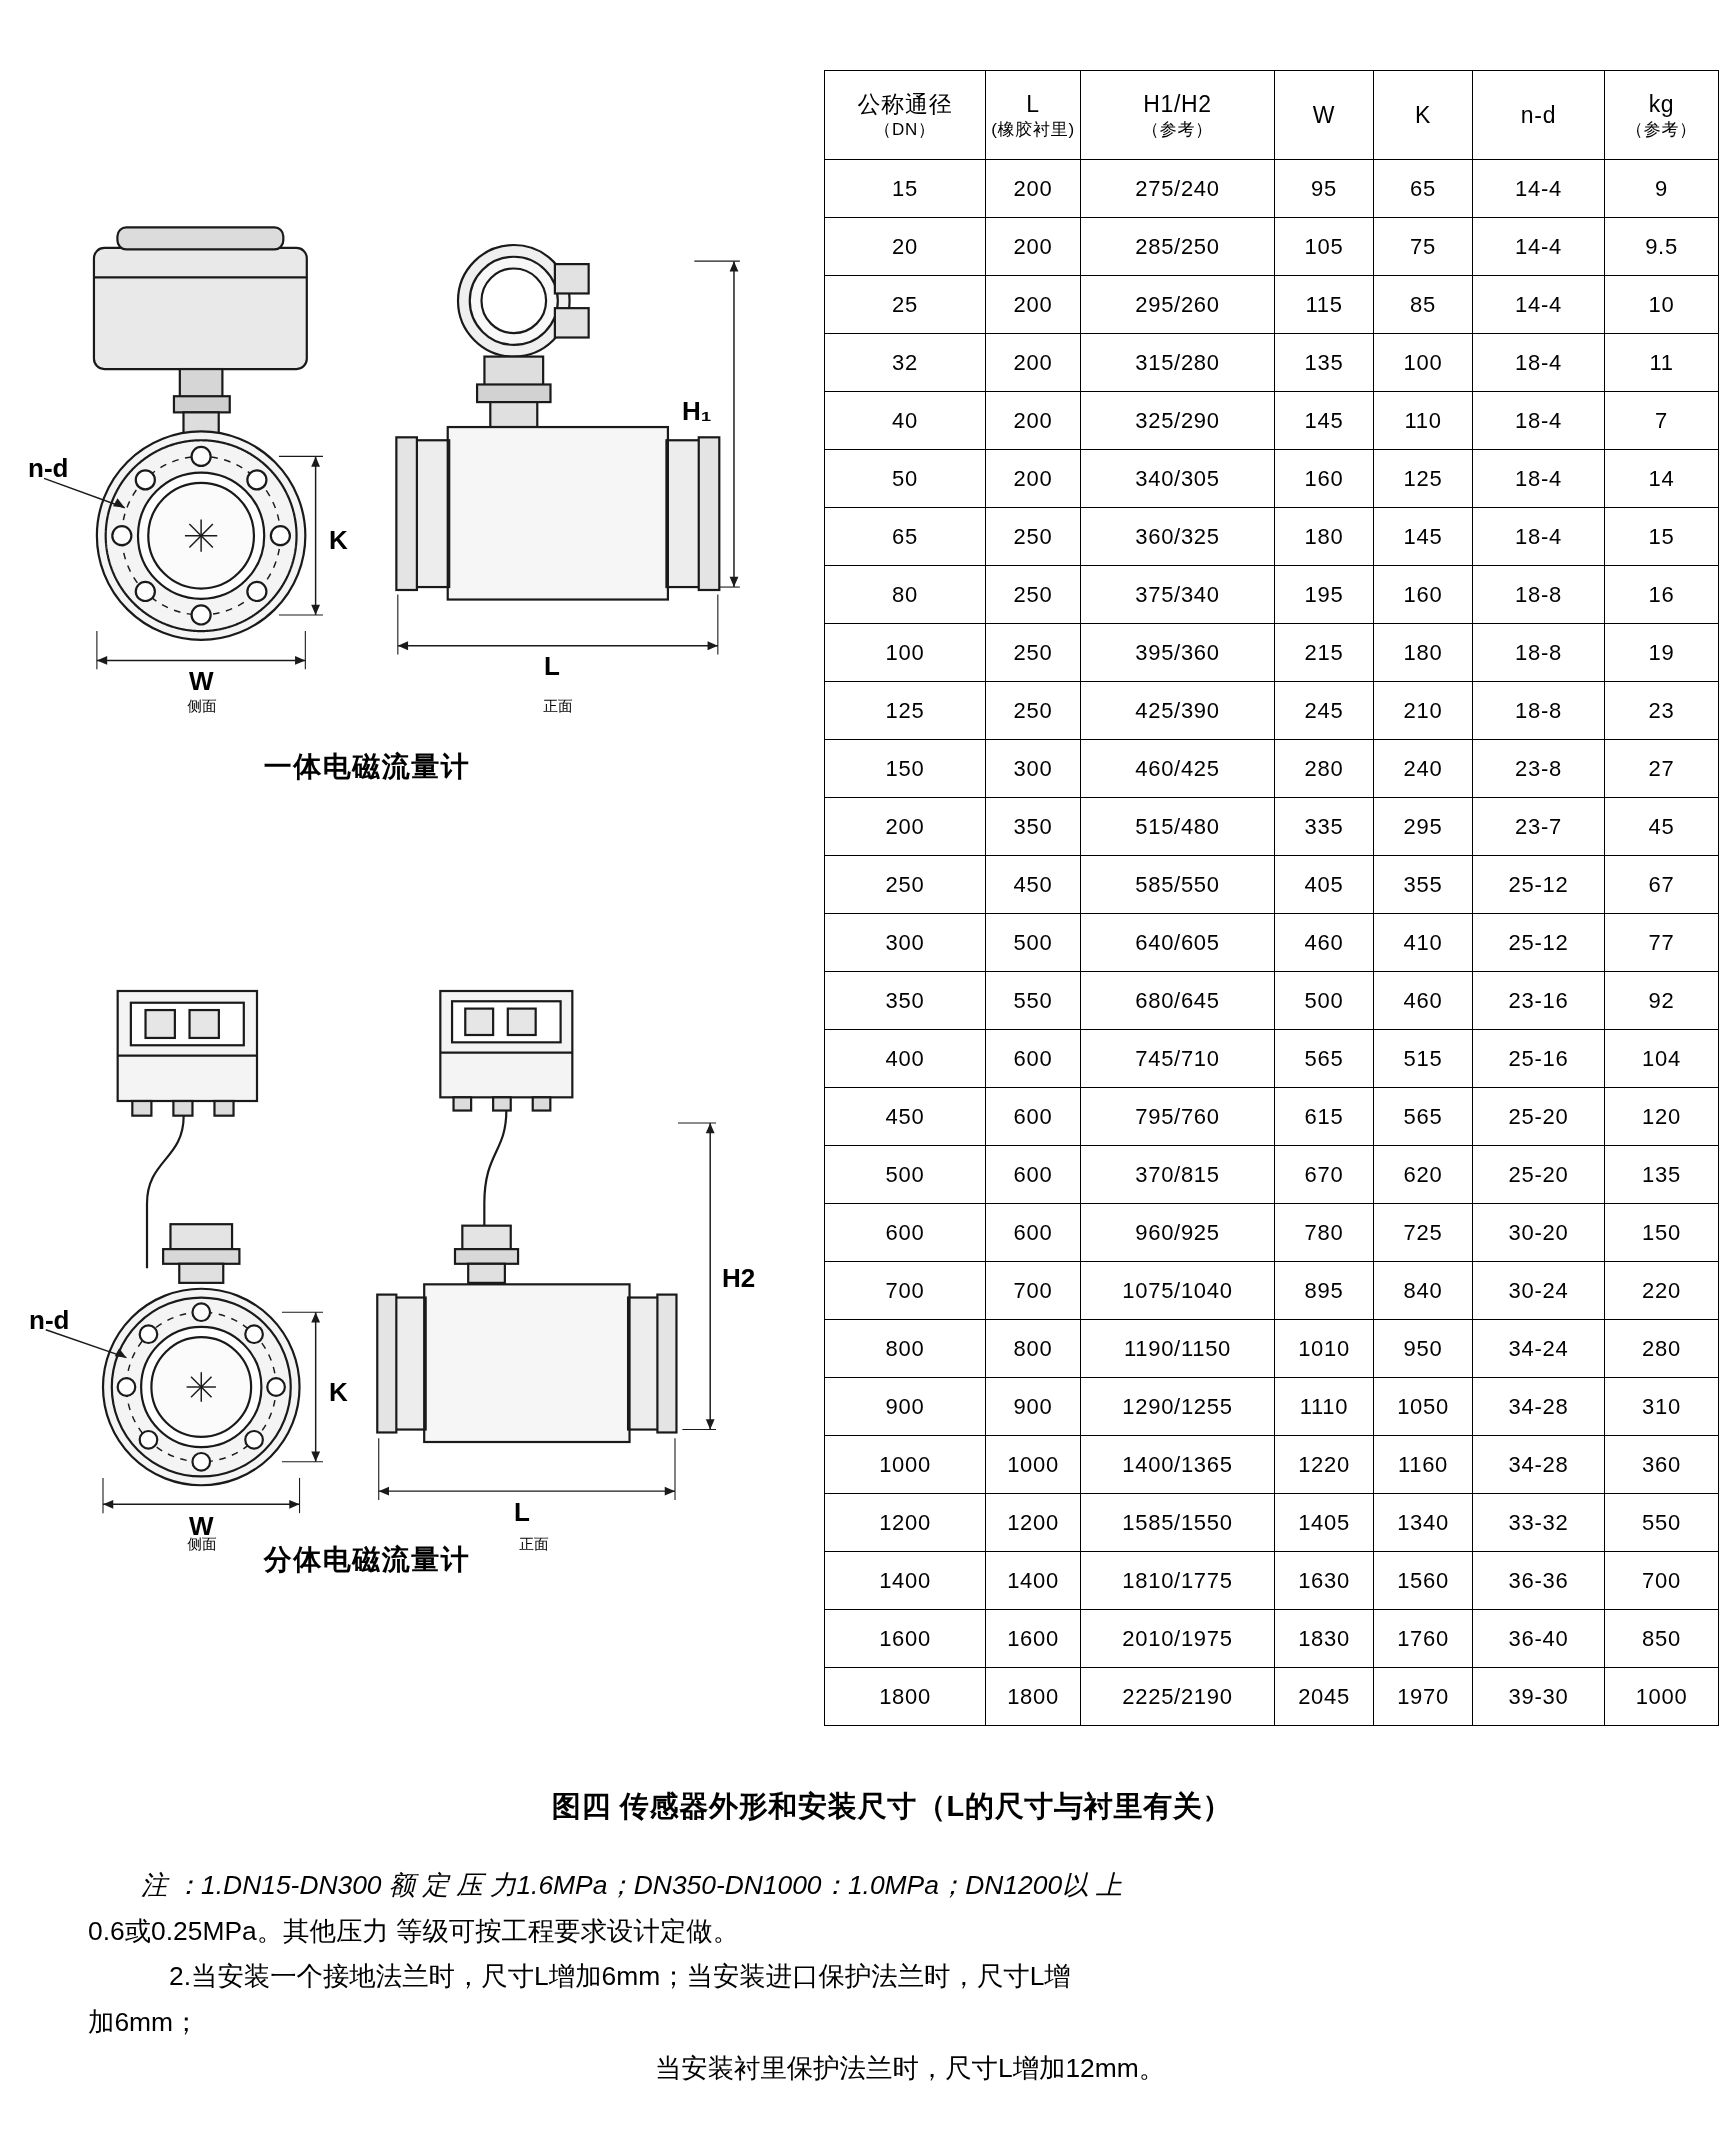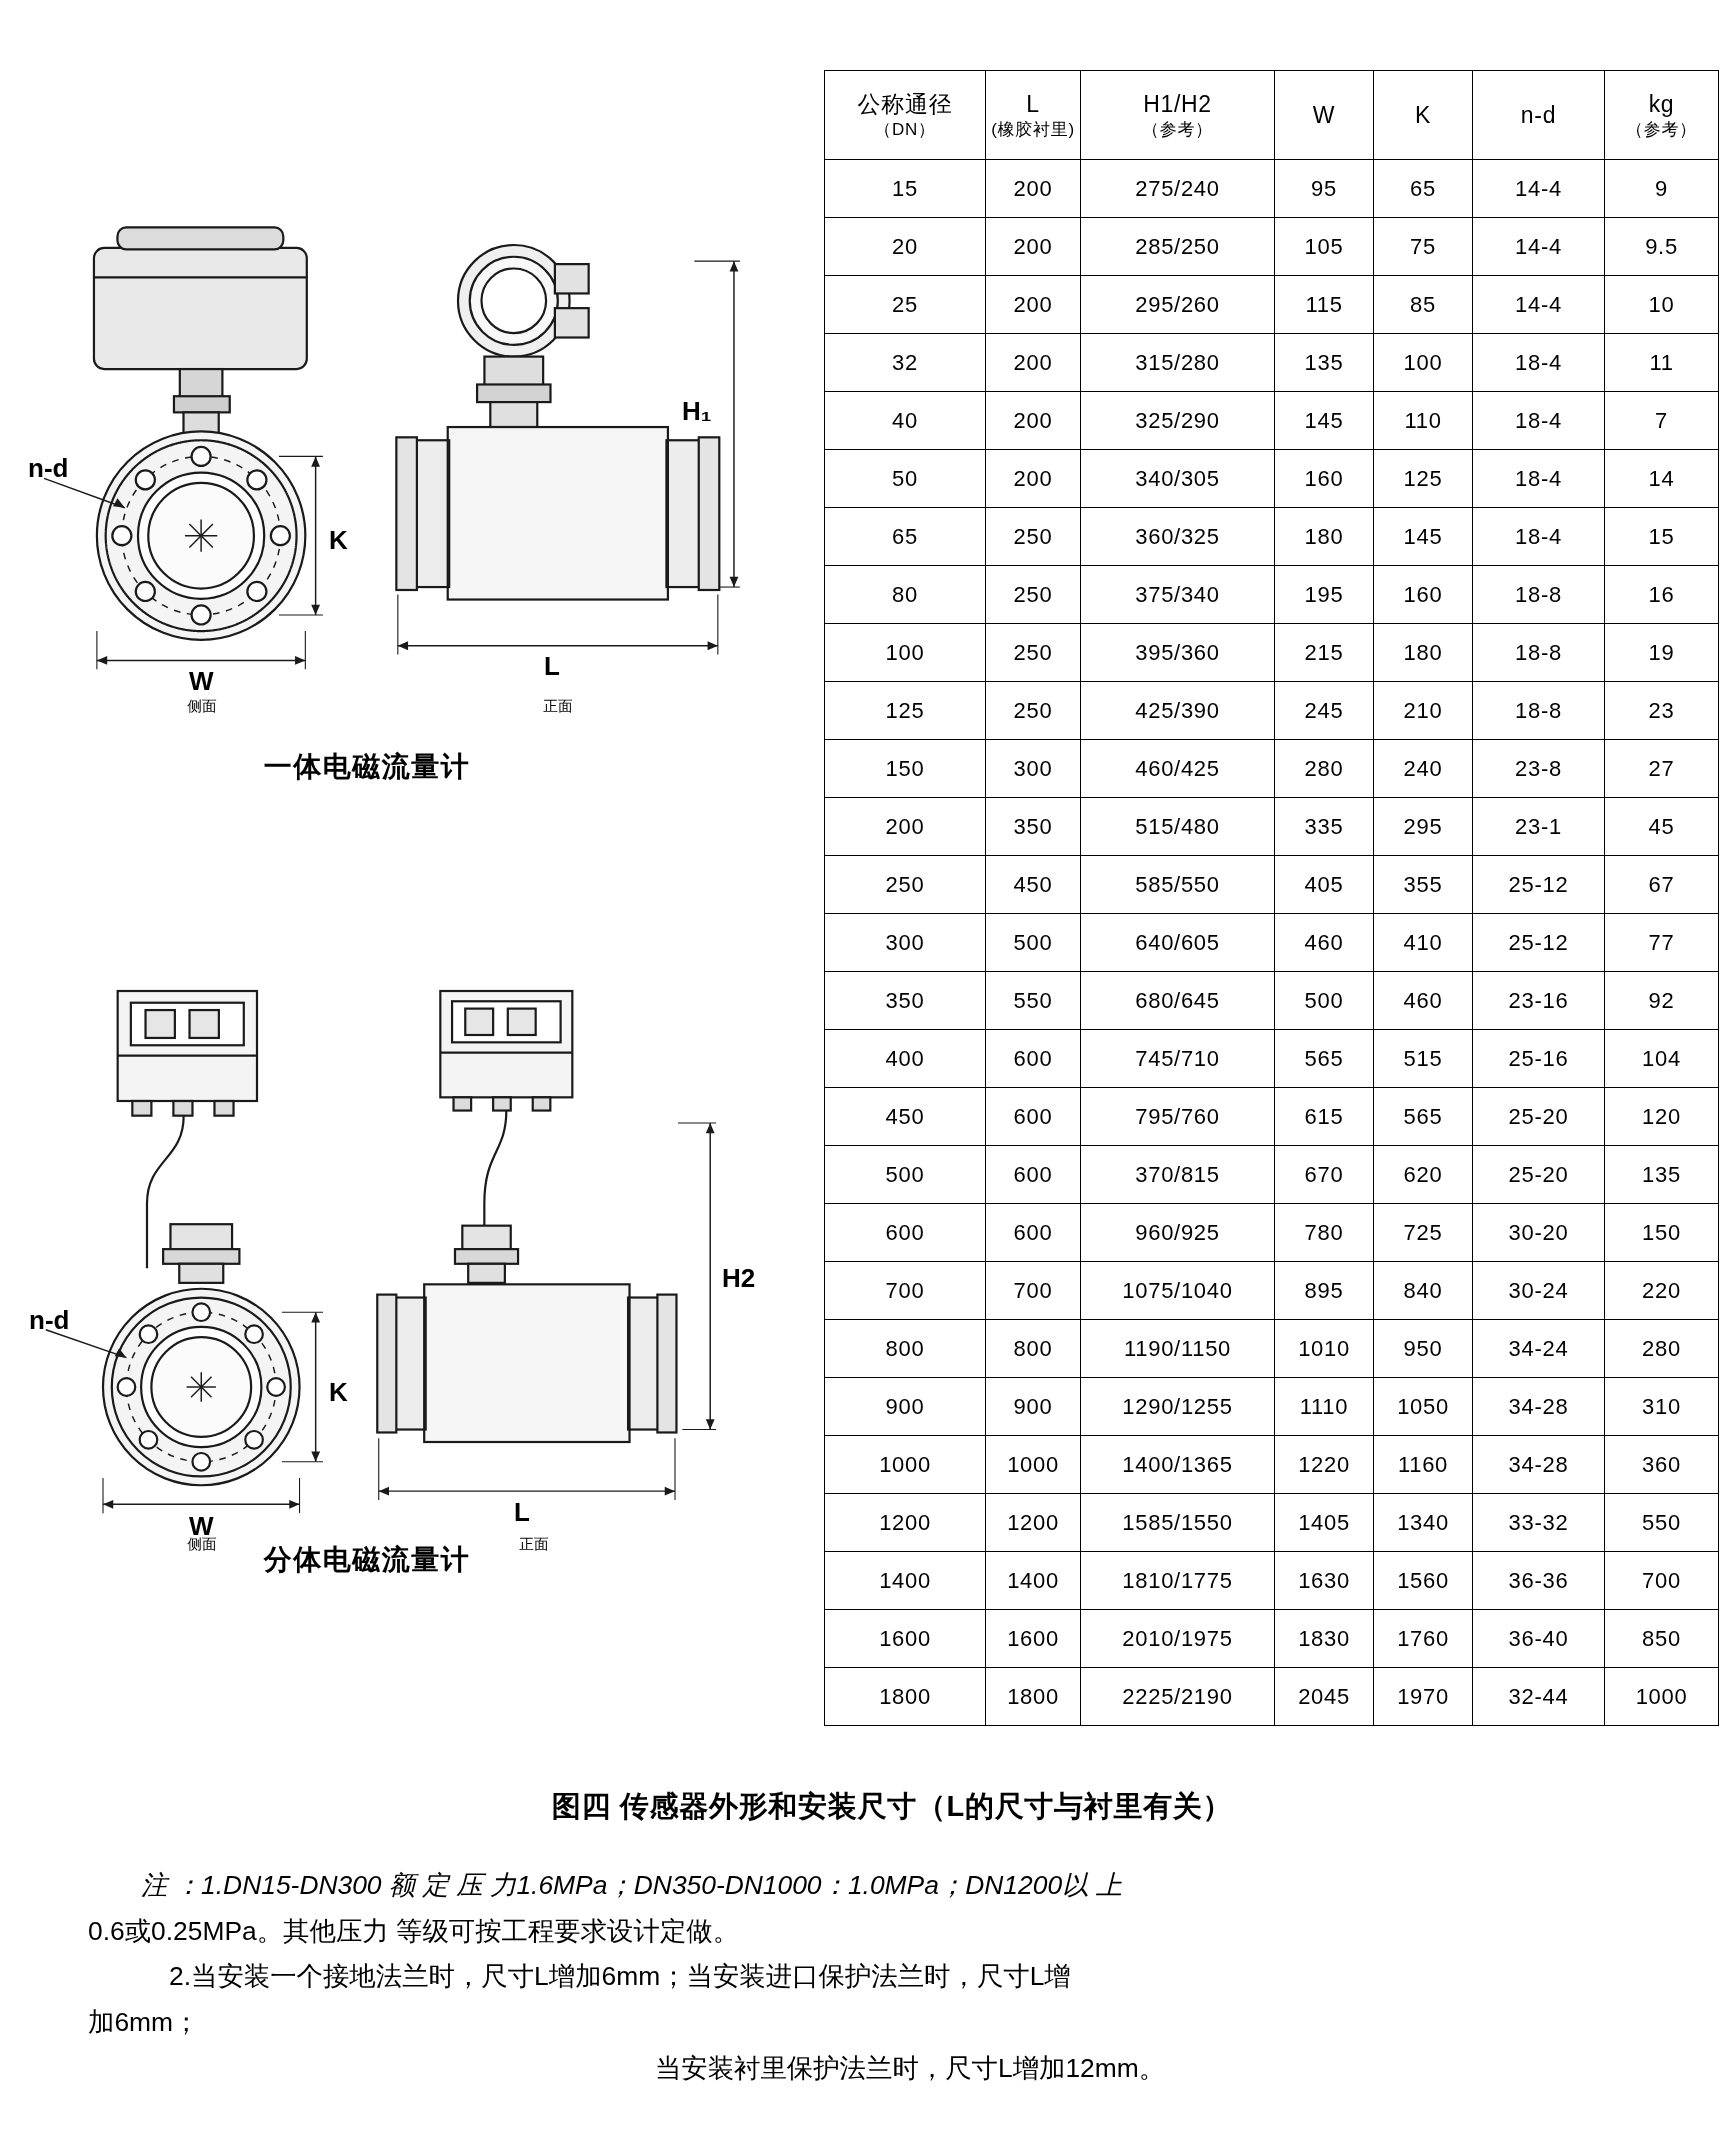--- a/index.html
+++ b/index.html
@@ -463,21 +463,21 @@
             <td>240</td>
             <td>23-8</td>
             <td>27</td>
           </tr>
           <tr>
             <td>200</td>
             <td>350</td>
             <td>515/480</td>
             <td>335</td>
             <td>295</td>
-            <td>23-1</td>
+            <td>23-7</td>
             <td>45</td>
           </tr>
           <tr>
             <td>250</td>
             <td>450</td>
             <td>585/550</td>
             <td>405</td>
             <td>355</td>
             <td>25-12</td>
             <td>67</td>
@@ -598,21 +598,21 @@
             <td>1760</td>
             <td>36-40</td>
             <td>850</td>
           </tr>
           <tr>
             <td>1800</td>
             <td>1800</td>
             <td>2225/2190</td>
             <td>2045</td>
             <td>1970</td>
-            <td>32-44</td>
+            <td>39-30</td>
             <td>1000</td>
           </tr>
         </tbody>
     </table>
   </div>
 
   <div class="figure-title">图四 传感器外形和安装尺寸（L的尺寸与衬里有关）</div>
 
   <div class="notes">
     <p class="indent-1">注 ：1.DN15-DN300 额 定 压 力1.6MPa；DN350-DN1000：1.0MPa；DN1200以 上</p>

